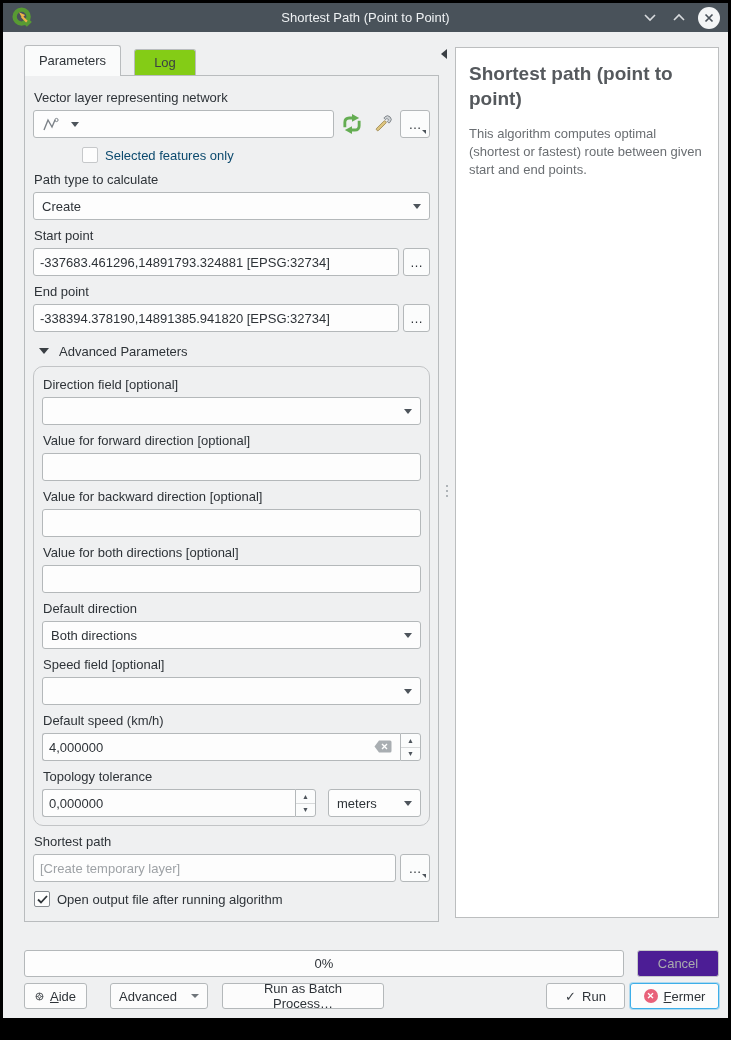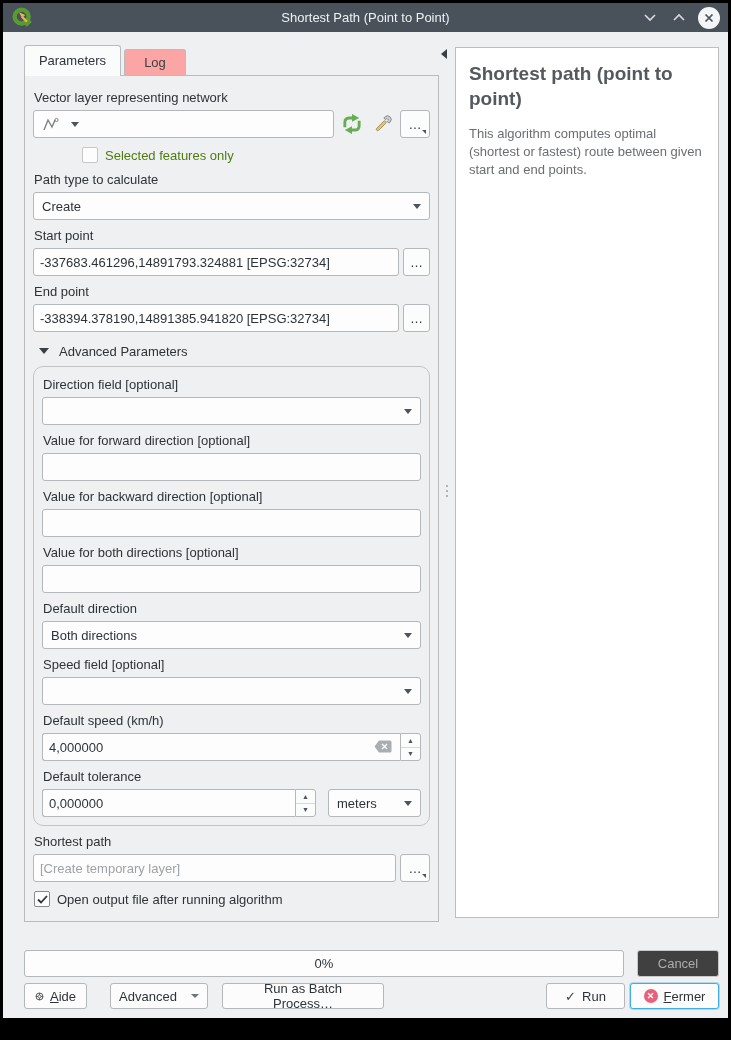--- a/index.html
+++ b/index.html
@@ -13,21 +13,21 @@
   .win-title{position:absolute;left:0;right:0;top:0;height:29px;line-height:29px;text-align:center;
              color:#eef1f3;font-size:13px;}
   .win-controls{position:absolute;right:8px;top:0;height:29px;display:flex;align-items:center;gap:9px;}
   .wc{width:20px;height:20px;display:flex;align-items:center;justify-content:center;cursor:pointer;}
   .close-circle{width:22px;height:22px;border-radius:50%;background:#f3f5f6;display:flex;align-items:center;justify-content:center;}
 
   
   .tab{position:absolute;box-sizing:border-box;border:1px solid #b9bcbe;border-bottom:none;
        border-radius:3px 3px 0 0;text-align:center;cursor:pointer;}
   .tab-params{left:21px;top:42px;width:97px;height:31px;line-height:30px;background:#fafbfb;z-index:3;}
-  .tab-log{left:121px;top:46px;width:62px;height:27px;line-height:26px;background:#fca5a5;z-index:1;color:#3a3f44;}
+  .tab-log{left:131px;top:46px;width:62px;height:27px;line-height:26px;background:#84cc16;z-index:1;color:#3a3f44;}
 
   
   .panel-frame{position:absolute;left:21px;top:72px;width:415px;height:847px;box-sizing:border-box;
                border:1px solid #b9bcbe;background:#eff0f1;padding:14px 8px 0 8px;z-index:2;overflow:hidden;}
   .flabel{margin:8px 0 4px 1px;height:16px;line-height:16px;}
   .flabel.first{margin-top:0;}
   .row{display:flex;align-items:center;gap:4px;}
   .grow{flex:1;}
 
   .combo{box-sizing:border-box;height:28px;background:#fdfdfd;border:1px solid #b4b8ba;border-radius:3px;
@@ -40,21 +40,21 @@
   .txt::placeholder{color:#9ea2a6;}
   .icon-btn{width:27px;height:27px;border:none;background:transparent;display:flex;align-items:center;
             justify-content:center;padding:0;cursor:pointer;}
   .more-btn{box-sizing:border-box;width:30px;height:28px;background:#fbfcfc;border:1px solid #b4b8ba;border-radius:3px;
             position:relative;cursor:pointer;font:13px "Liberation Sans",sans-serif;color:#2e3338;}
   .more-btn .corner{position:absolute;right:3px;bottom:3px;width:0;height:0;
             border-left:4px solid transparent;border-top:4px solid #4d545b;}
   .check{display:flex;align-items:center;gap:7px;margin:8px 0 0 1px;height:18px;cursor:pointer;}
   .cbox{box-sizing:border-box;width:16px;height:16px;background:#fdfdfd;border:1px solid #878c91;border-radius:2px;
         display:flex;align-items:center;justify-content:center;}
-  .check.disabled{cursor:default;color:#4d7c0f;padding-left:48px;}
+  .check.disabled{cursor:default;color:#0c4a6e;padding-left:48px;}
   .check.disabled .cbox{border-color:#c6c8ca;}
 
   .adv-header{display:flex;align-items:center;gap:10px;margin:10px 0 6px 6px;font-weight:normal;height:18px;cursor:pointer;}
   .tri-dn{width:0;height:0;border-left:5px solid transparent;border-right:5px solid transparent;border-top:6px solid #3a3f44;}
   .groupbox{box-sizing:border-box;border:1px solid #c2c4c6;border-radius:10px;padding:8px;margin-bottom:2px;background:#eff0f1;}
   .groupbox .flabel:first-child{margin-top:2px;}
 
   .spin-wrap{position:relative;display:flex;}
   .spin-wrap .txt{border-radius:3px 0 0 3px;border-right:none;}
   .clear-ic{position:absolute;right:8px;top:7px;cursor:pointer;}
@@ -75,21 +75,21 @@
               background:#ffffff;border:1px solid #bcbebf;padding:10px 13px;overflow:hidden;}
   .help-title{font-size:19px;font-weight:bold;color:#55595d;line-height:1.3;margin:4px 0 14px 0;}
   .help-desc{font-size:13px;color:#6a6e72;line-height:1.38;margin:0;}
 
   
   .progressbar{position:absolute;left:21px;top:947px;width:600px;height:27px;box-sizing:border-box;
                background:#fdfdfd;border:1px solid #b4b8ba;border-radius:3px;display:flex;align-items:center;justify-content:center;}
   .btn{box-sizing:border-box;height:27px;background:#fcfcfc;border:1px solid #b4b8ba;border-radius:3px;
        font:13px "Liberation Sans",sans-serif;color:#2e3338;display:flex;align-items:center;justify-content:center;
        gap:6px;cursor:pointer;padding:0 10px;position:absolute;}
-  .btn.disabled{background:#404040;color:#aaacae;border-color:#c6c8ca;cursor:default;}
+  .btn.disabled{background:#4c1d95;color:#aaacae;border-color:#c6c8ca;cursor:default;}
   .btn-cancel{left:634px;top:947px;width:82px;}
   .btn-aide{left:21px;top:980px;width:63px;height:26px;}
   .btn-advanced{left:107px;top:980px;width:98px;height:26px;}
   .btn-batch{left:219px;top:980px;width:162px;height:26px;}
   .btn-run{left:543px;top:980px;width:79px;height:26px;}
   .btn-fermer{left:627px;top:980px;width:89px;height:26px;border:1px solid #3daee9;
               box-shadow:0 0 0 1px rgba(61,174,233,.35);}
   .mn{text-decoration:underline;}
   .fermer-dot{width:14px;height:14px;border-radius:50%;background:#e8617a;color:#fff;display:flex;
               align-items:center;justify-content:center;font-size:9px;font-weight:bold;line-height:1;}
@@ -235,21 +235,21 @@
               <path d="M8 4 L13 9 M13 4 L8 9" stroke="#ffffff" stroke-width="1.4"></path>
             </svg>
           </span>
         </div>
         <div class="spinner">
           <span class="up">▲</span>
           <span class="dn">▼</span>
         </div>
       </div>
 
-      <div class="flabel">Default tolerance</div>
+      <div class="flabel">Topology tolerance</div>
       <div class="row" style="gap:12px">
         <div class="row grow" style="gap:0">
           <input class="txt grow" style="border-radius: 3px 0px 0px 3px; border-right: none;" value="0,000000">
           <div class="spinner">
             <span class="up">▲</span>
             <span class="dn">▼</span>
           </div>
         </div>
         <div class="combo" style="width:93px;flex:none">
           <span class="ctext">meters</span>

